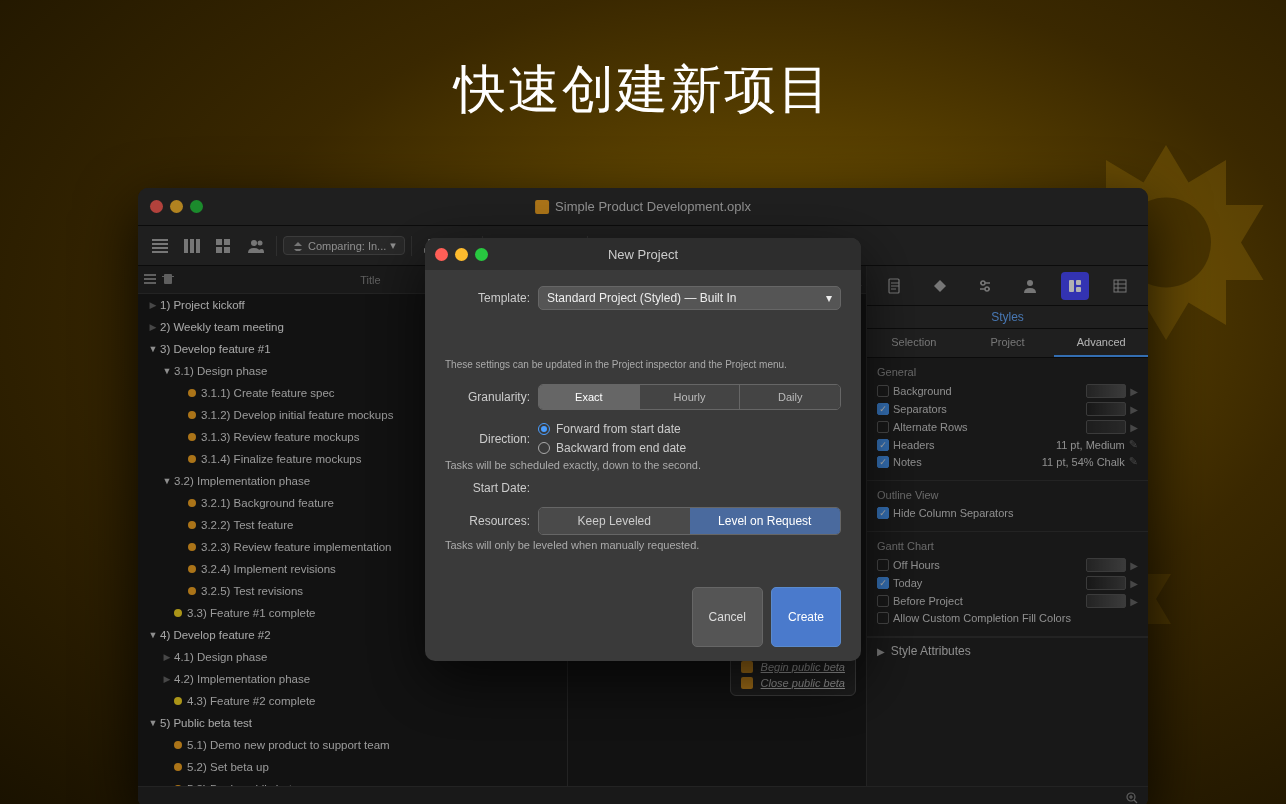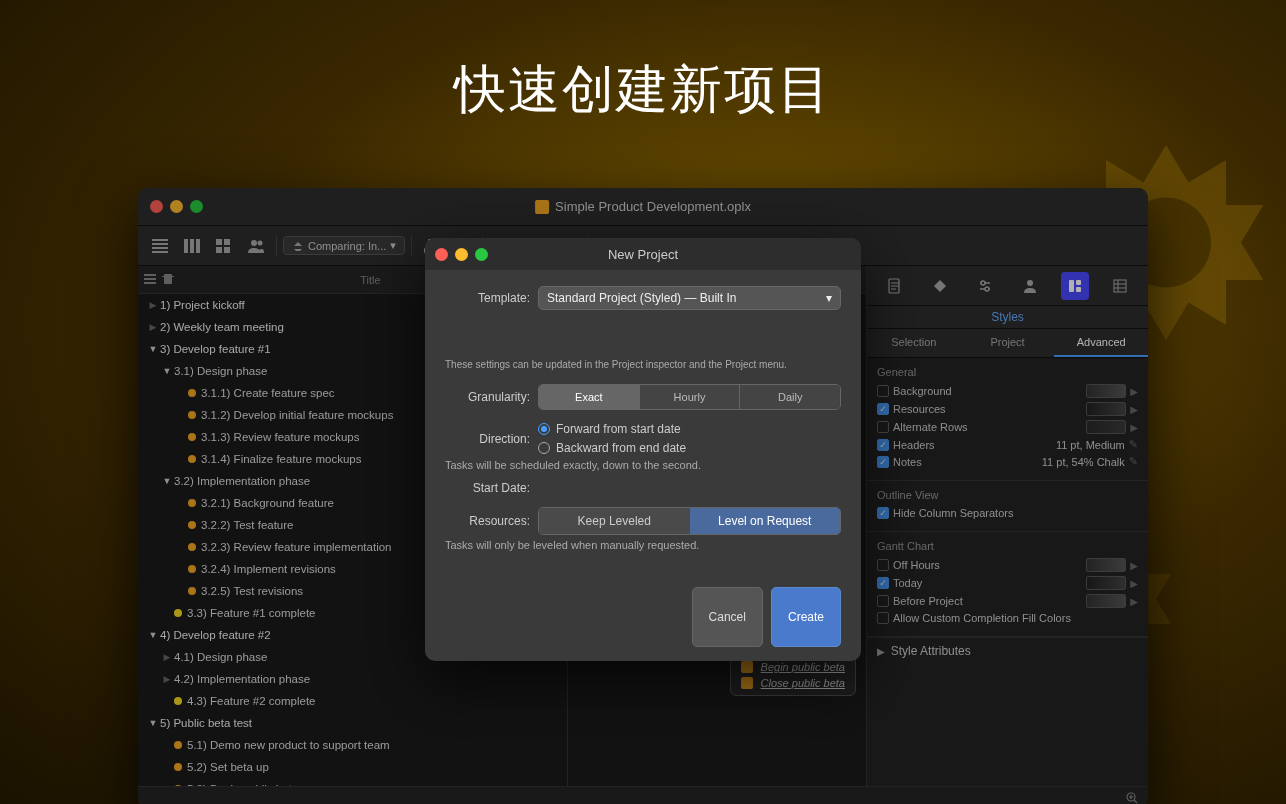--- a/index.html
+++ b/index.html
@@ -978,21 +978,21 @@
       <div class="inspector-section">
         <div class="inspector-section-title">General</div>
         <div class="inspector-row">
           <div class="inspector-checkbox"></div>
           <span class="inspector-label">Background</span>
           <div class="inspector-swatch inspector-swatch-dark"></div>
           <span class="swatch-arrow">▶</span>
         </div>
         <div class="inspector-row">
           <div class="inspector-checkbox checked">✓</div>
-          <span class="inspector-label">Resources</span>
+          <span class="inspector-label">Separators</span>
           <div class="inspector-swatch inspector-swatch-med"></div>
           <span class="swatch-arrow">▶</span>
         </div>
         <div class="inspector-row">
           <div class="inspector-checkbox"></div>
           <span class="inspector-label">Alternate Rows</span>
           <div class="inspector-swatch inspector-swatch-alt"></div>
           <span class="swatch-arrow">▶</span>
         </div>
 

